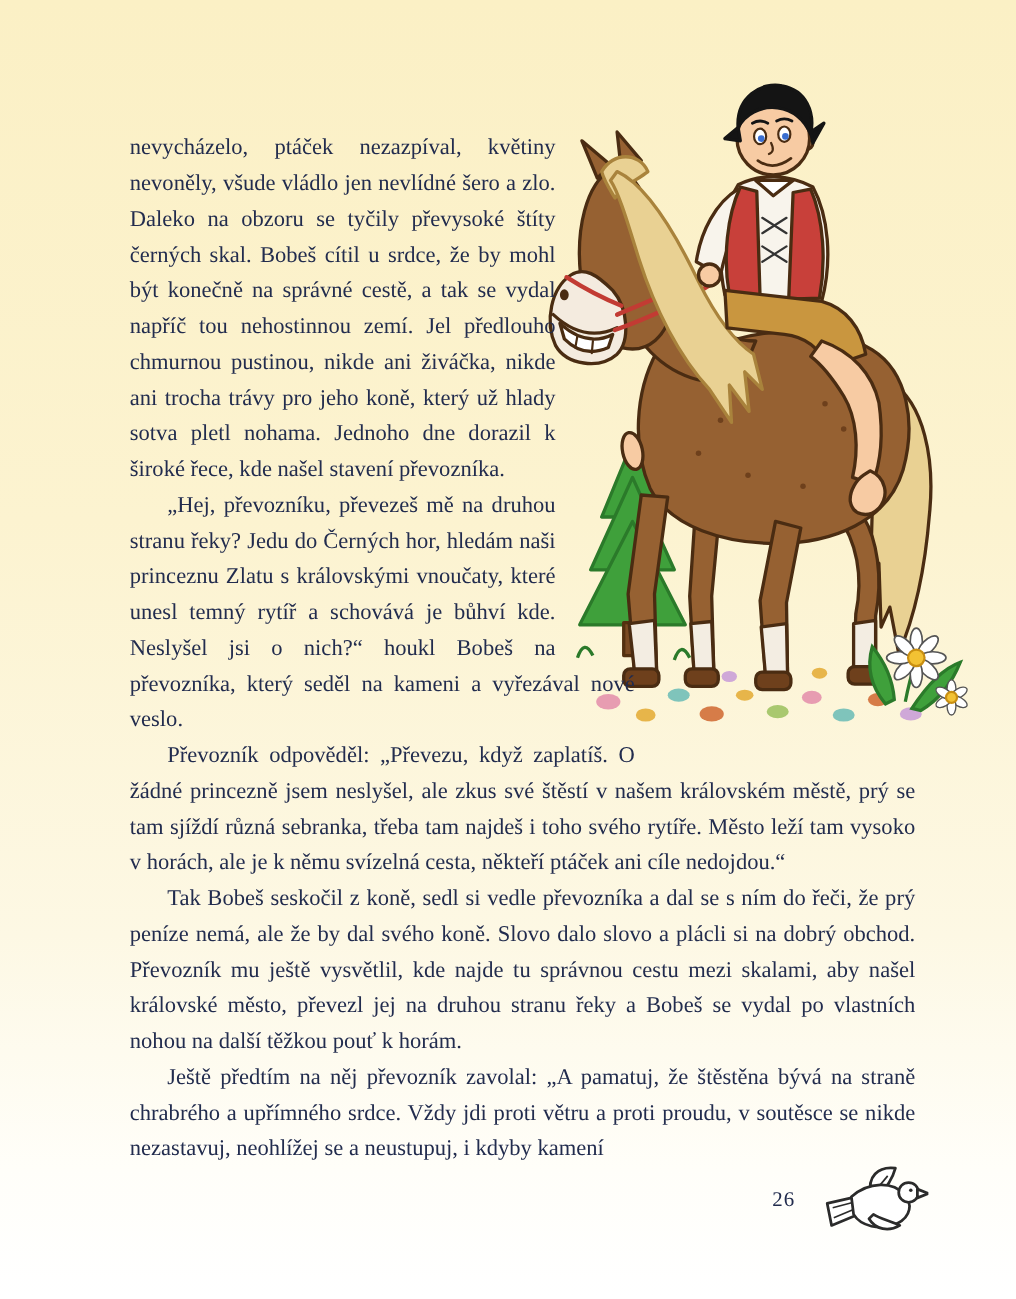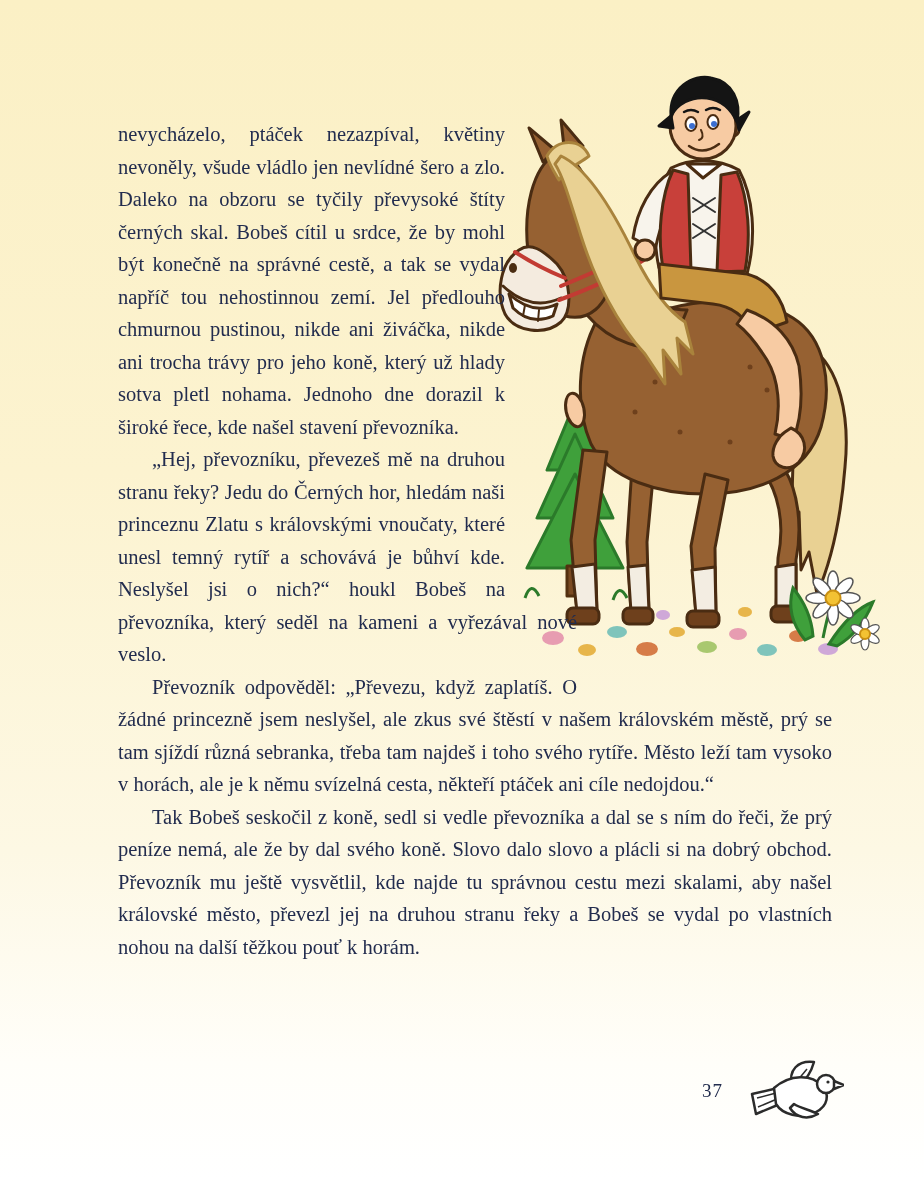--- a/index.html
+++ b/index.html
@@ -182,23 +182,24 @@
       <circle cx="78" cy="64" r="5" fill="#f3c233" stroke="#c98f12" stroke-width="2"></circle>
     </g>
   </svg>
 
   <div class="text-block">
     <div class="wrap-spacer"></div>
     <p>nevycházelo, ptáček nezazpíval, květiny nevoněly, všude vládlo jen nevlídné šero a zlo. Daleko na obzoru se tyčily převysoké štíty černých skal. Bobeš cítil u srdce, že by mohl být konečně na správné cestě, a tak se vydal napříč tou nehostinnou zemí. Jel předlouho chmurnou pustinou, nikde ani živáčka, nikde ani trocha trávy pro jeho koně, který už hlady sotva pletl nohama. Jednoho dne dorazil k široké řece, kde našel stavení převozníka.</p>
     <p class="indent">„Hej, převozníku, převezeš mě na druhou stranu řeky? Jedu do Černých hor, hledám naši princeznu Zlatu s královskými vnoučaty, které unesl temný rytíř a schovává je bůhví kde. Neslyšel jsi o nich?“ houkl Bobeš na převozníka, který seděl na kameni a vyřezával nové veslo.</p>
     <p class="indent">Převozník odpověděl: „Převezu, když zaplatíš. O žádné princezně jsem neslyšel, ale zkus své štěstí v našem královském městě, prý se tam sjíždí různá sebranka, třeba tam najdeš i toho svého rytíře. Město leží tam vysoko v horách, ale je k němu svízelná cesta, někteří ptáček ani cíle nedojdou.“</p>
     <p class="indent">Tak Bobeš seskočil z koně, sedl si vedle převozníka a dal se s ním do řeči, že prý peníze nemá, ale že by dal svého koně. Slovo dalo slovo a plácli si na dobrý obchod. Převozník mu ještě vysvětlil, kde najde tu správnou cestu mezi skalami, aby našel královské město, převezl jej na druhou stranu řeky a Bobeš se vydal po vlastních nohou na další těžkou pouť k horám.</p>
+    <p class="indent">Ještě předtím na něj převozník zavolal: „A pamatuj, že štěstěna bývá na straně chrabrého a upřímného srdce. Vždy jdi proti větru a proti proudu, v soutěsce se nikde nezastavuj, neohlížej se a neustupuj, i kdyby kamení</p>
   </div>
 
-  <div class="page-number">37</div>
+  <div class="page-number">26</div>
 
   <svg class="dove" viewBox="0 0 96 80" xmlns="http://www.w3.org/2000/svg">
     <g stroke="#2b2b2b" stroke-width="2.5" stroke-linejoin="round" fill="#ffffff">
       <path d="M4,36 L30,30 L32,46 L8,56 Z"></path>
       <path d="M9,40 L28,35" stroke-width="1.5"></path>
       <path d="M10,49 L29,41" stroke-width="1.5"></path>
       <path d="M44,28 C40,12 50,2 66,4 C63,15 57,23 50,29 Z"></path>
       <path d="M49,23 L59,11" stroke-width="1.5"></path>
       <path d="M26,30 C42,16 64,16 74,28 C82,36 80,48 68,54 C52,62 34,56 28,46 Z"></path>
       <circle cx="78" cy="26" r="9"></circle>

